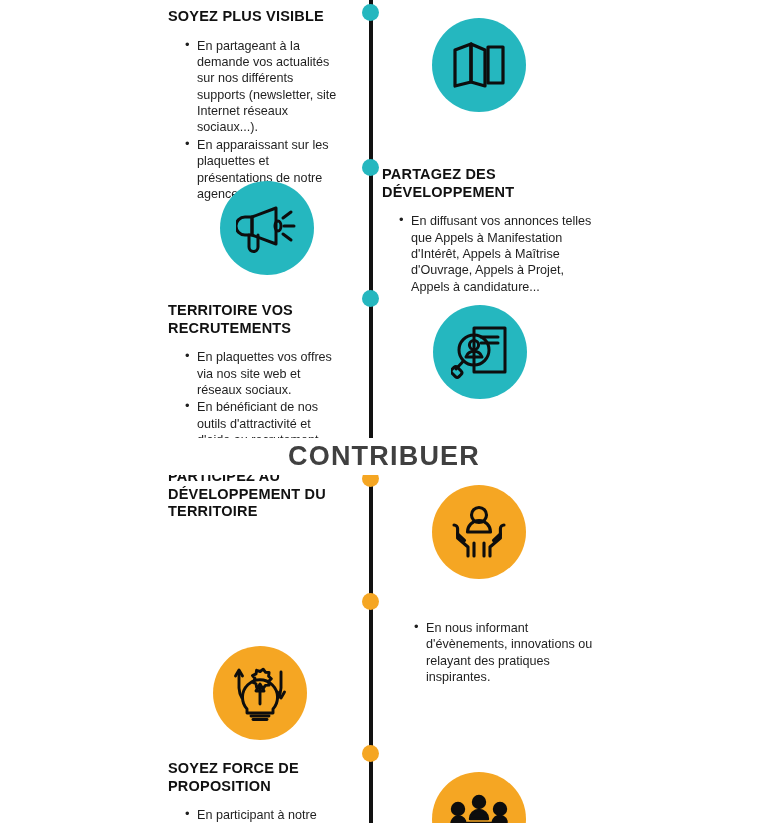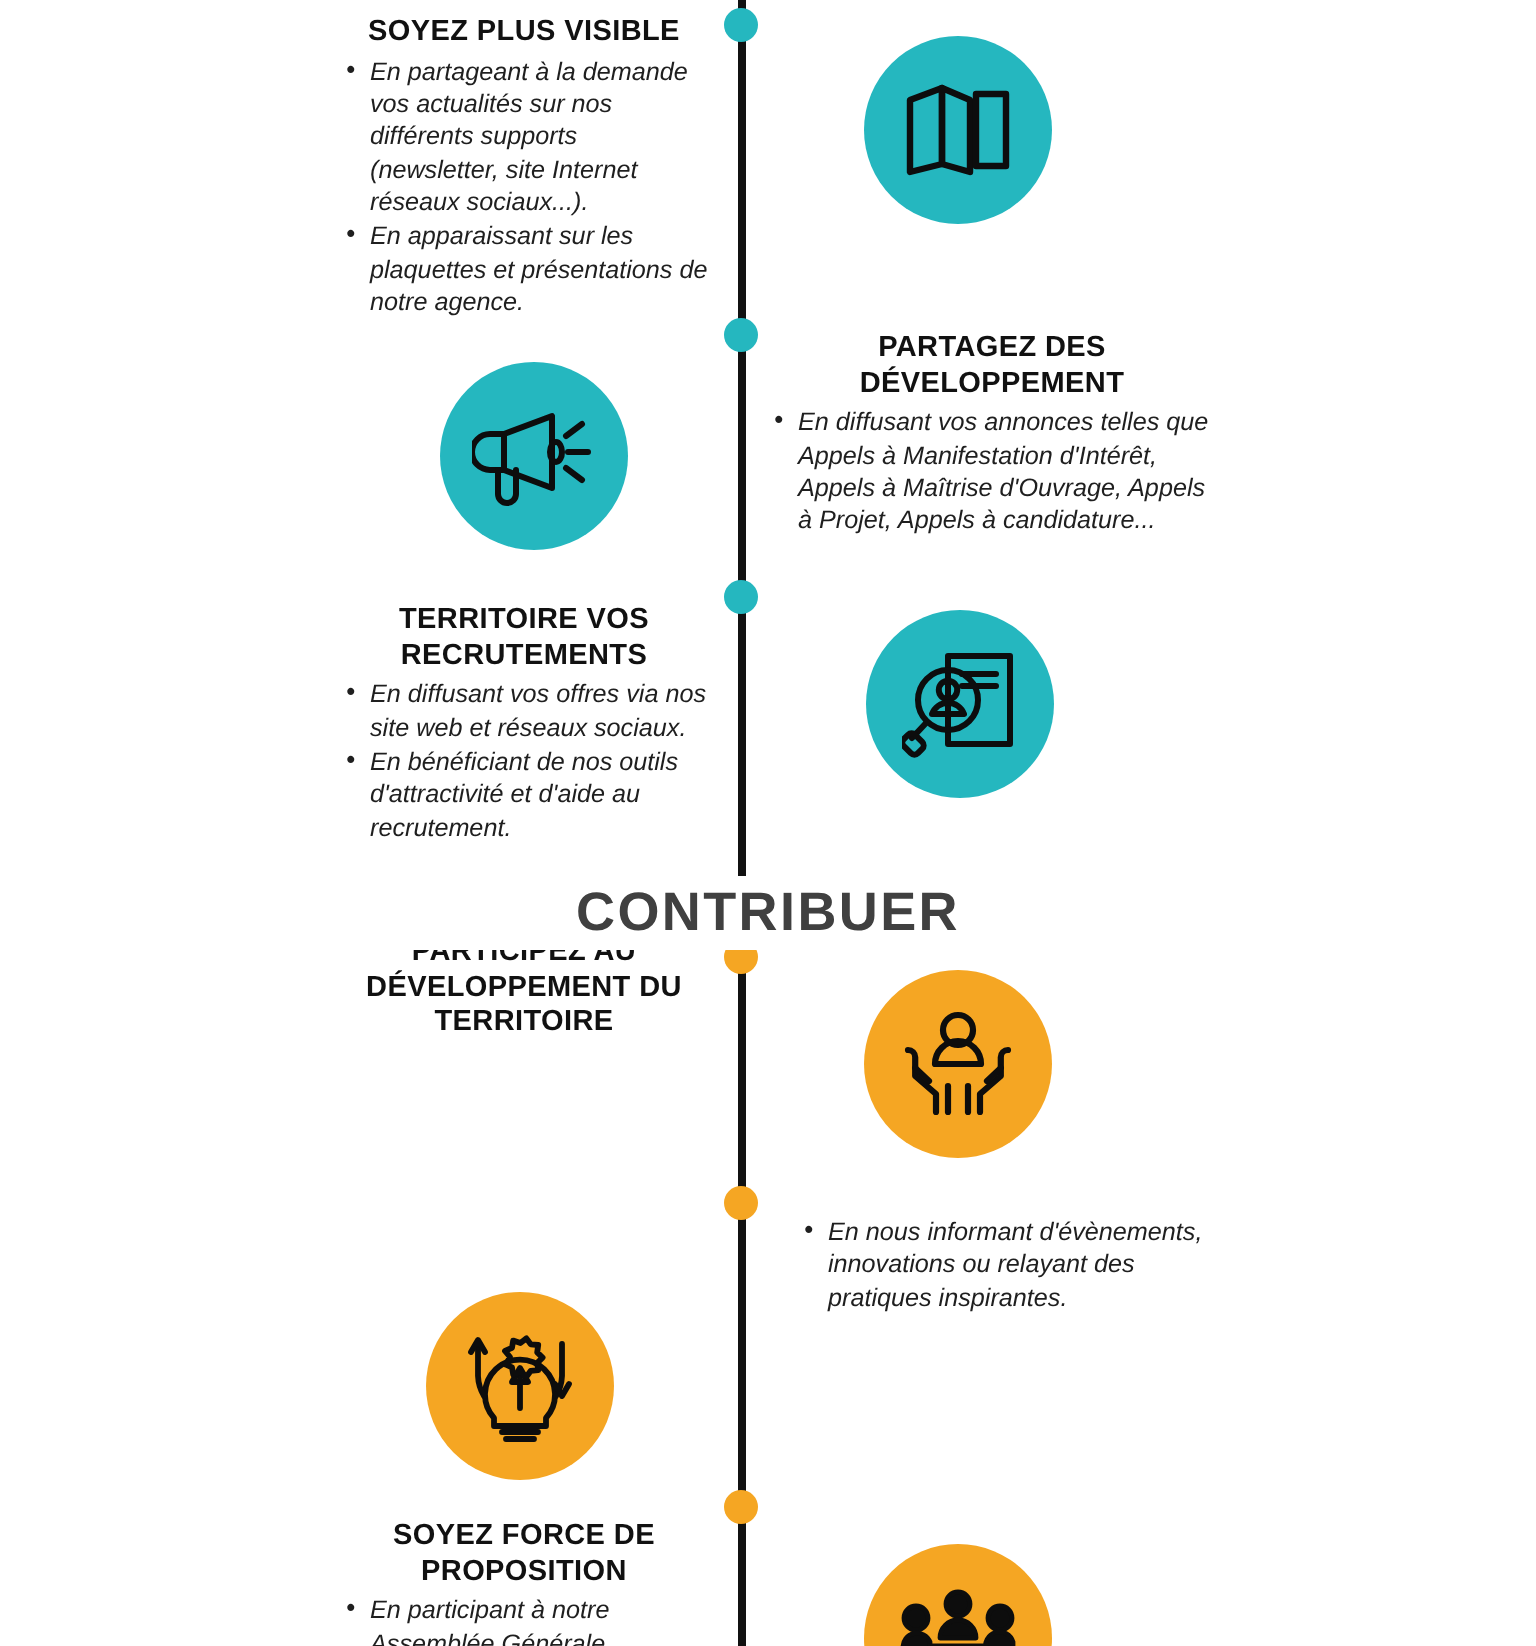--- a/index.html
+++ b/index.html
@@ -46,30 +46,28 @@
     position: absolute;
     z-index: 2;
   }
   .txt-left  { left: 168px;  width: 188px; }
   .txt-right { left: 382px;  width: 228px; }
 
   .blk-title {
     font-size: 14.5px;
     font-weight: bold;
     line-height: 1.22;
-    text-align: center;
     letter-spacing: .2px;
     margin: 0 0 2px 0;
     color: #111111;
   }
   .blk-list {
-    margin: 0;
+    margin: 12px;
     padding-left: 17px;
     list-style: none;
-    font-style: italic;
   }
   .blk-list li {
     position: relative;
     font-size: 12.6px;
     line-height: 1.30;
     margin: 0 0 1px 0;
     color: #1f1f1f;
   }
   .blk-list li::before {
     content: "\2022";
@@ -159,21 +157,21 @@
   <div class="block txt-right" style="top:166px;">
     <div class="blk-title">PARTAGEZ DES DÉVELOPPEMENT</div>
     <ul class="blk-list">
       <li>En diffusant vos annonces telles que Appels à Manifestation d'Intérêt, Appels à Maîtrise d'Ouvrage, Appels à Projet, Appels à candidature...</li>
     </ul>
   </div>
 
   <div class="block txt-left" style="top:302px;">
     <div class="blk-title">TERRITOIRE VOS RECRUTEMENTS</div>
     <ul class="blk-list">
-      <li>En diffusant vos offres via nos site web et réseaux sociaux.</li>
+      <li>En plaquettes vos offres via nos site web et réseaux sociaux.</li>
       <li> En bénéficiant de nos outils d'attractivité et d'aide au recrutement.</li>
     </ul>
   </div>
 
   <div class="circle teal" style="left:433px; top:305px;">
     <span>
       <svg width="58" height="56" viewBox="0 0 58 56" fill="none" stroke="#0d0d0d" stroke-width="3" stroke-linejoin="round" stroke-linecap="round">
         <rect x="23" y="4" width="31" height="44"></rect>
         <path d="M30 13 L47 13"></path>
         <path d="M30 19 L47 19"></path>

